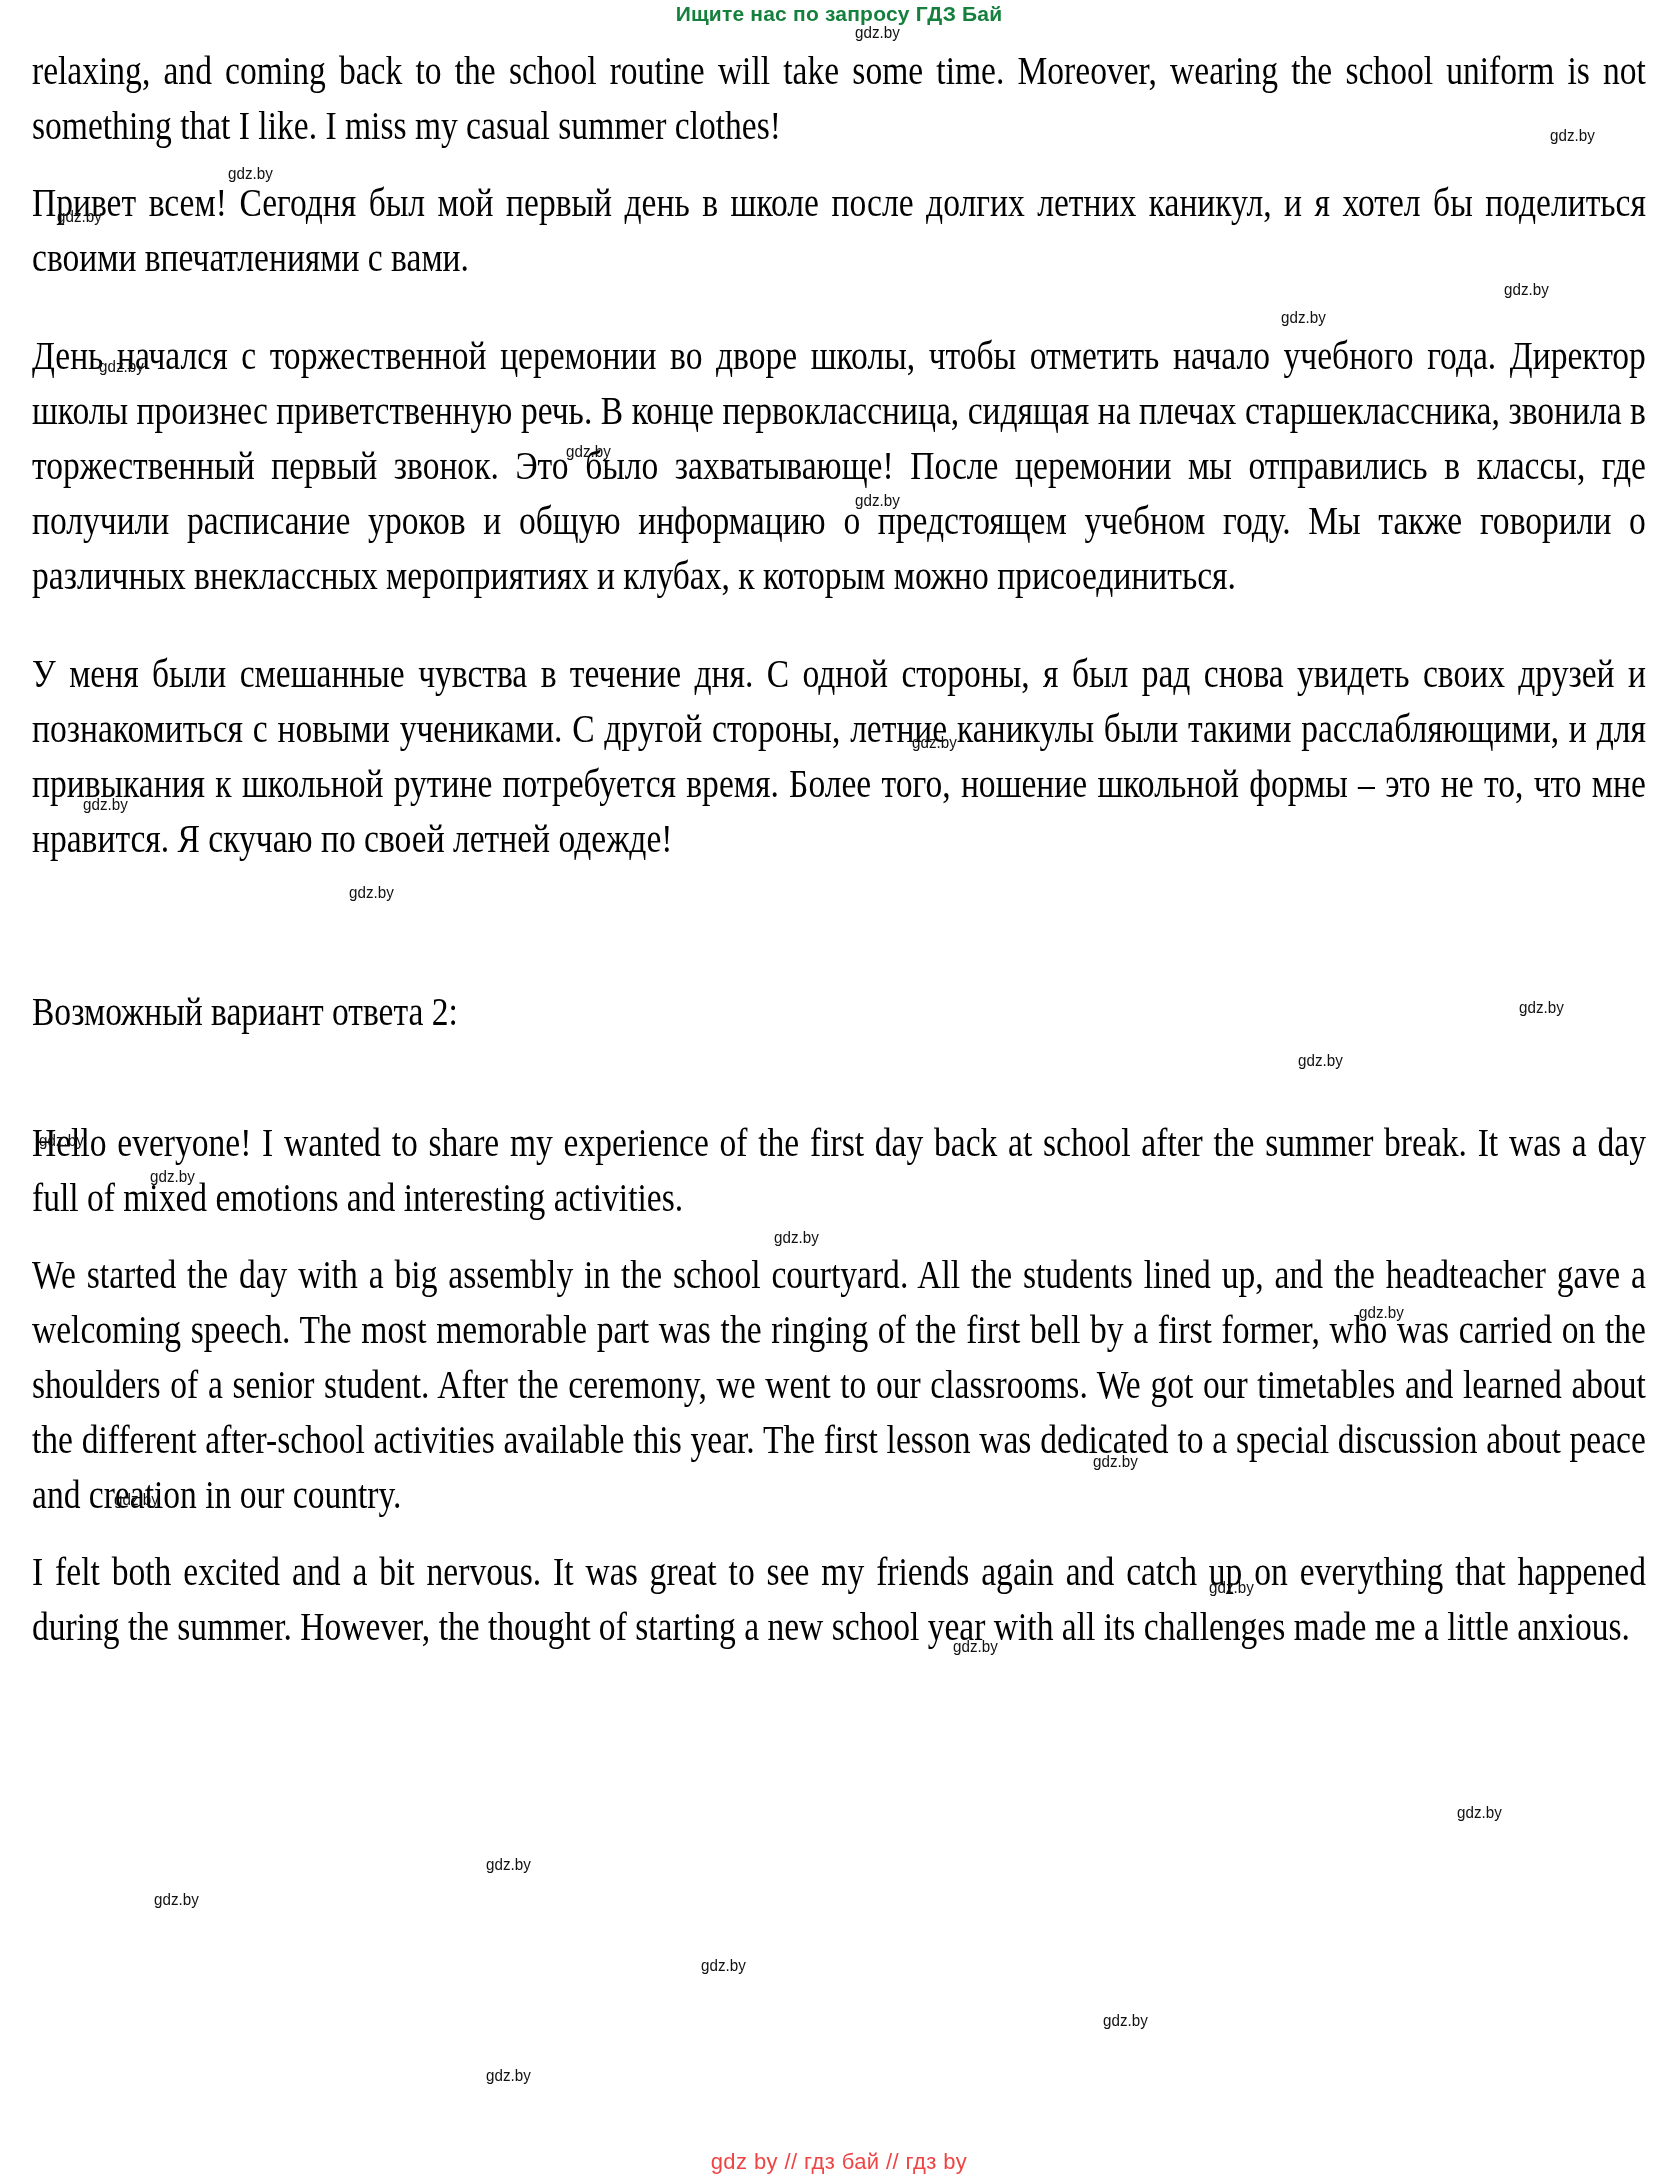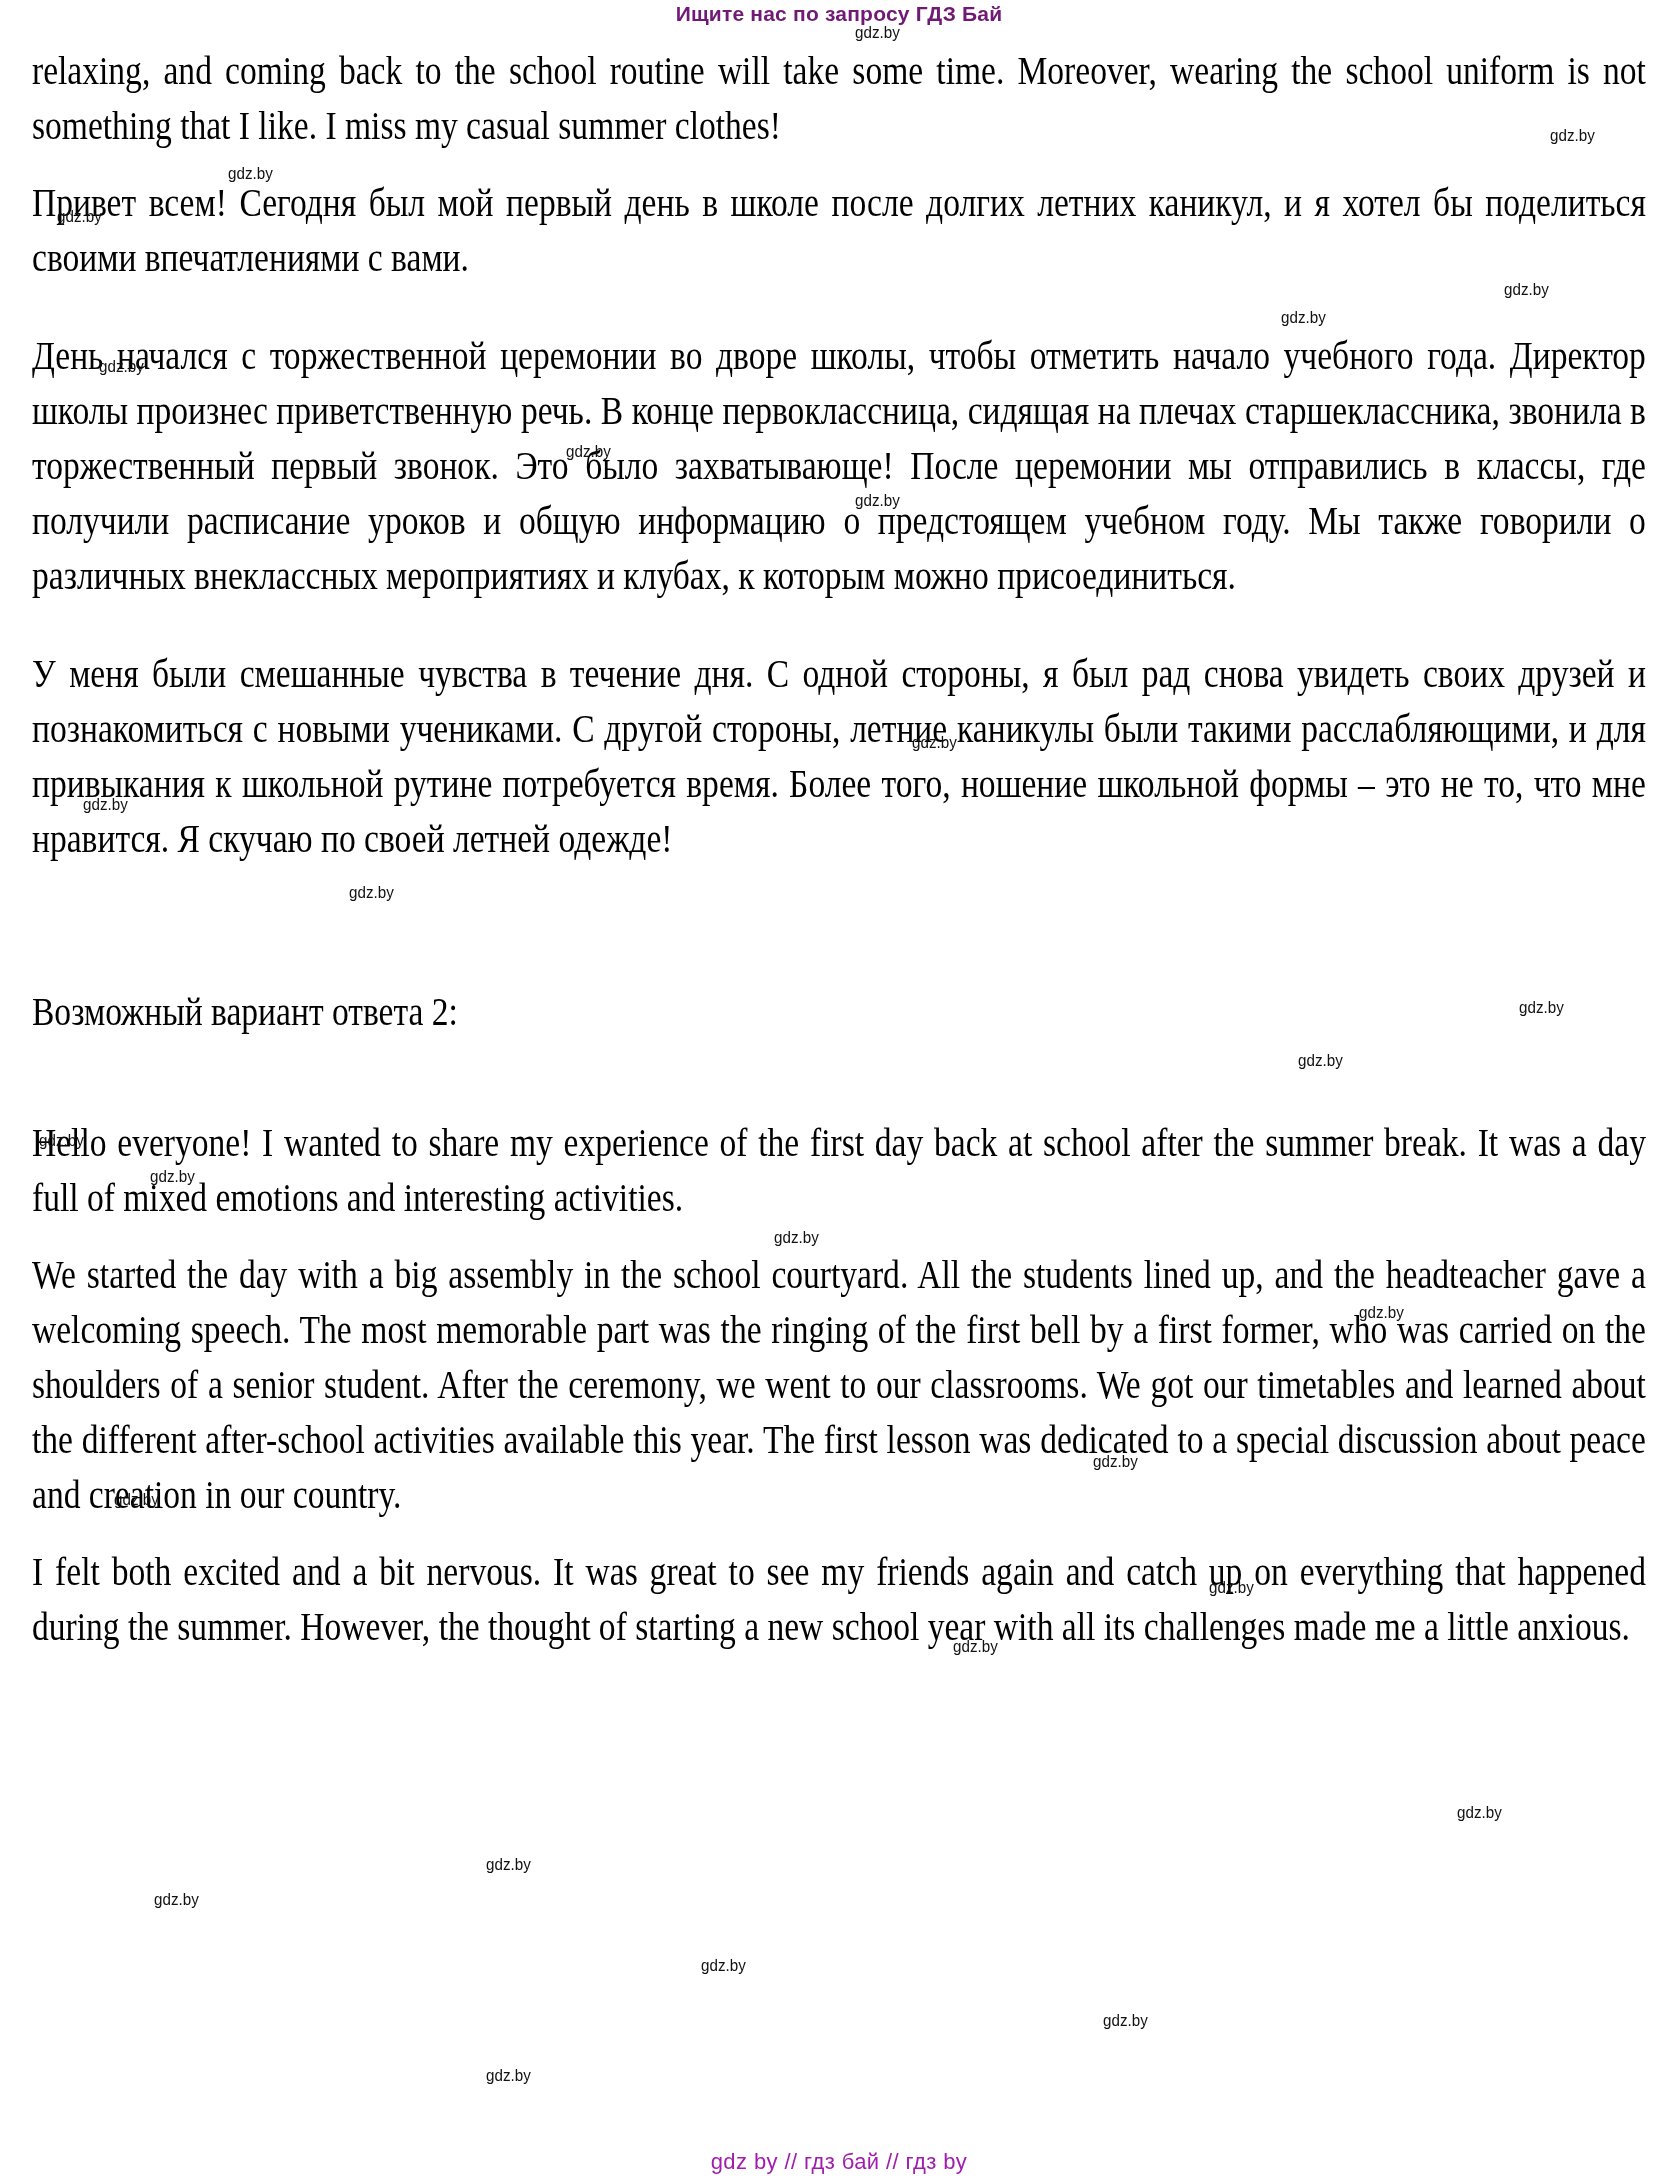--- a/index.html
+++ b/index.html
@@ -91,21 +91,21 @@
     font-size: 22px;
     line-height: 27px;
     color: #5b0a8c;
     letter-spacing: 0.4px;
     z-index: 25;
   }
 </style>
 </head>
 <body>
 
-<div id="header-banner" style="color: #701a75;">Ищите нас по запросу ГДЗ Бай</div>
+<div id="header-banner" style="color: #15803d;">Ищите нас по запросу ГДЗ Бай</div>
 
 <div id="page">
 
   <p class="para">relaxing, and coming back to the school routine will take some time. Moreover, wearing the school uniform is not something that I like. I miss my casual summer clothes!</p>
 
   <div class="spacer-sm"></div>
 
   <p class="para">Привет всем! Сегодня был мой первый день в школе после долгих летних каникул, и я хотел бы поделиться своими впечатлениями с вами.</p>
 
   <div class="spacer-md"></div>
@@ -158,14 +158,14 @@
     <span class="wm" style="left: 1209px; top: 1579px; color: rgb(17, 17, 17);">gdz.by</span>
     <span class="wm" style="left: 953px; top: 1638px; color: rgb(17, 17, 17);">gdz.by</span>
     <span class="wm" style="left: 1457px; top: 1804px; color: rgb(17, 17, 17);">gdz.by</span>
     <span class="wm" style="left: 486px; top: 1856px; color: rgb(17, 17, 17);">gdz.by</span>
     <span class="wm" style="left: 154px; top: 1891px; color: rgb(17, 17, 17);">gdz.by</span>
     <span class="wm" style="left: 701px; top: 1957px; color: rgb(17, 17, 17);">gdz.by</span>
     <span class="wm" style="left: 1103px; top: 2012px; color: rgb(17, 17, 17);">gdz.by</span>
     <span class="wm" style="left: 486px; top: 2067px; color: rgb(17, 17, 17);">gdz.by</span>
   </div>
 
-<div id="footer-links" style="color: #a21caf;">gdz by  //  гдз бай  //  гдз by</div>
+<div id="footer-links" style="color: #ef4444;">gdz by  //  гдз бай  //  гдз by</div>
 
 
 </body></html>

